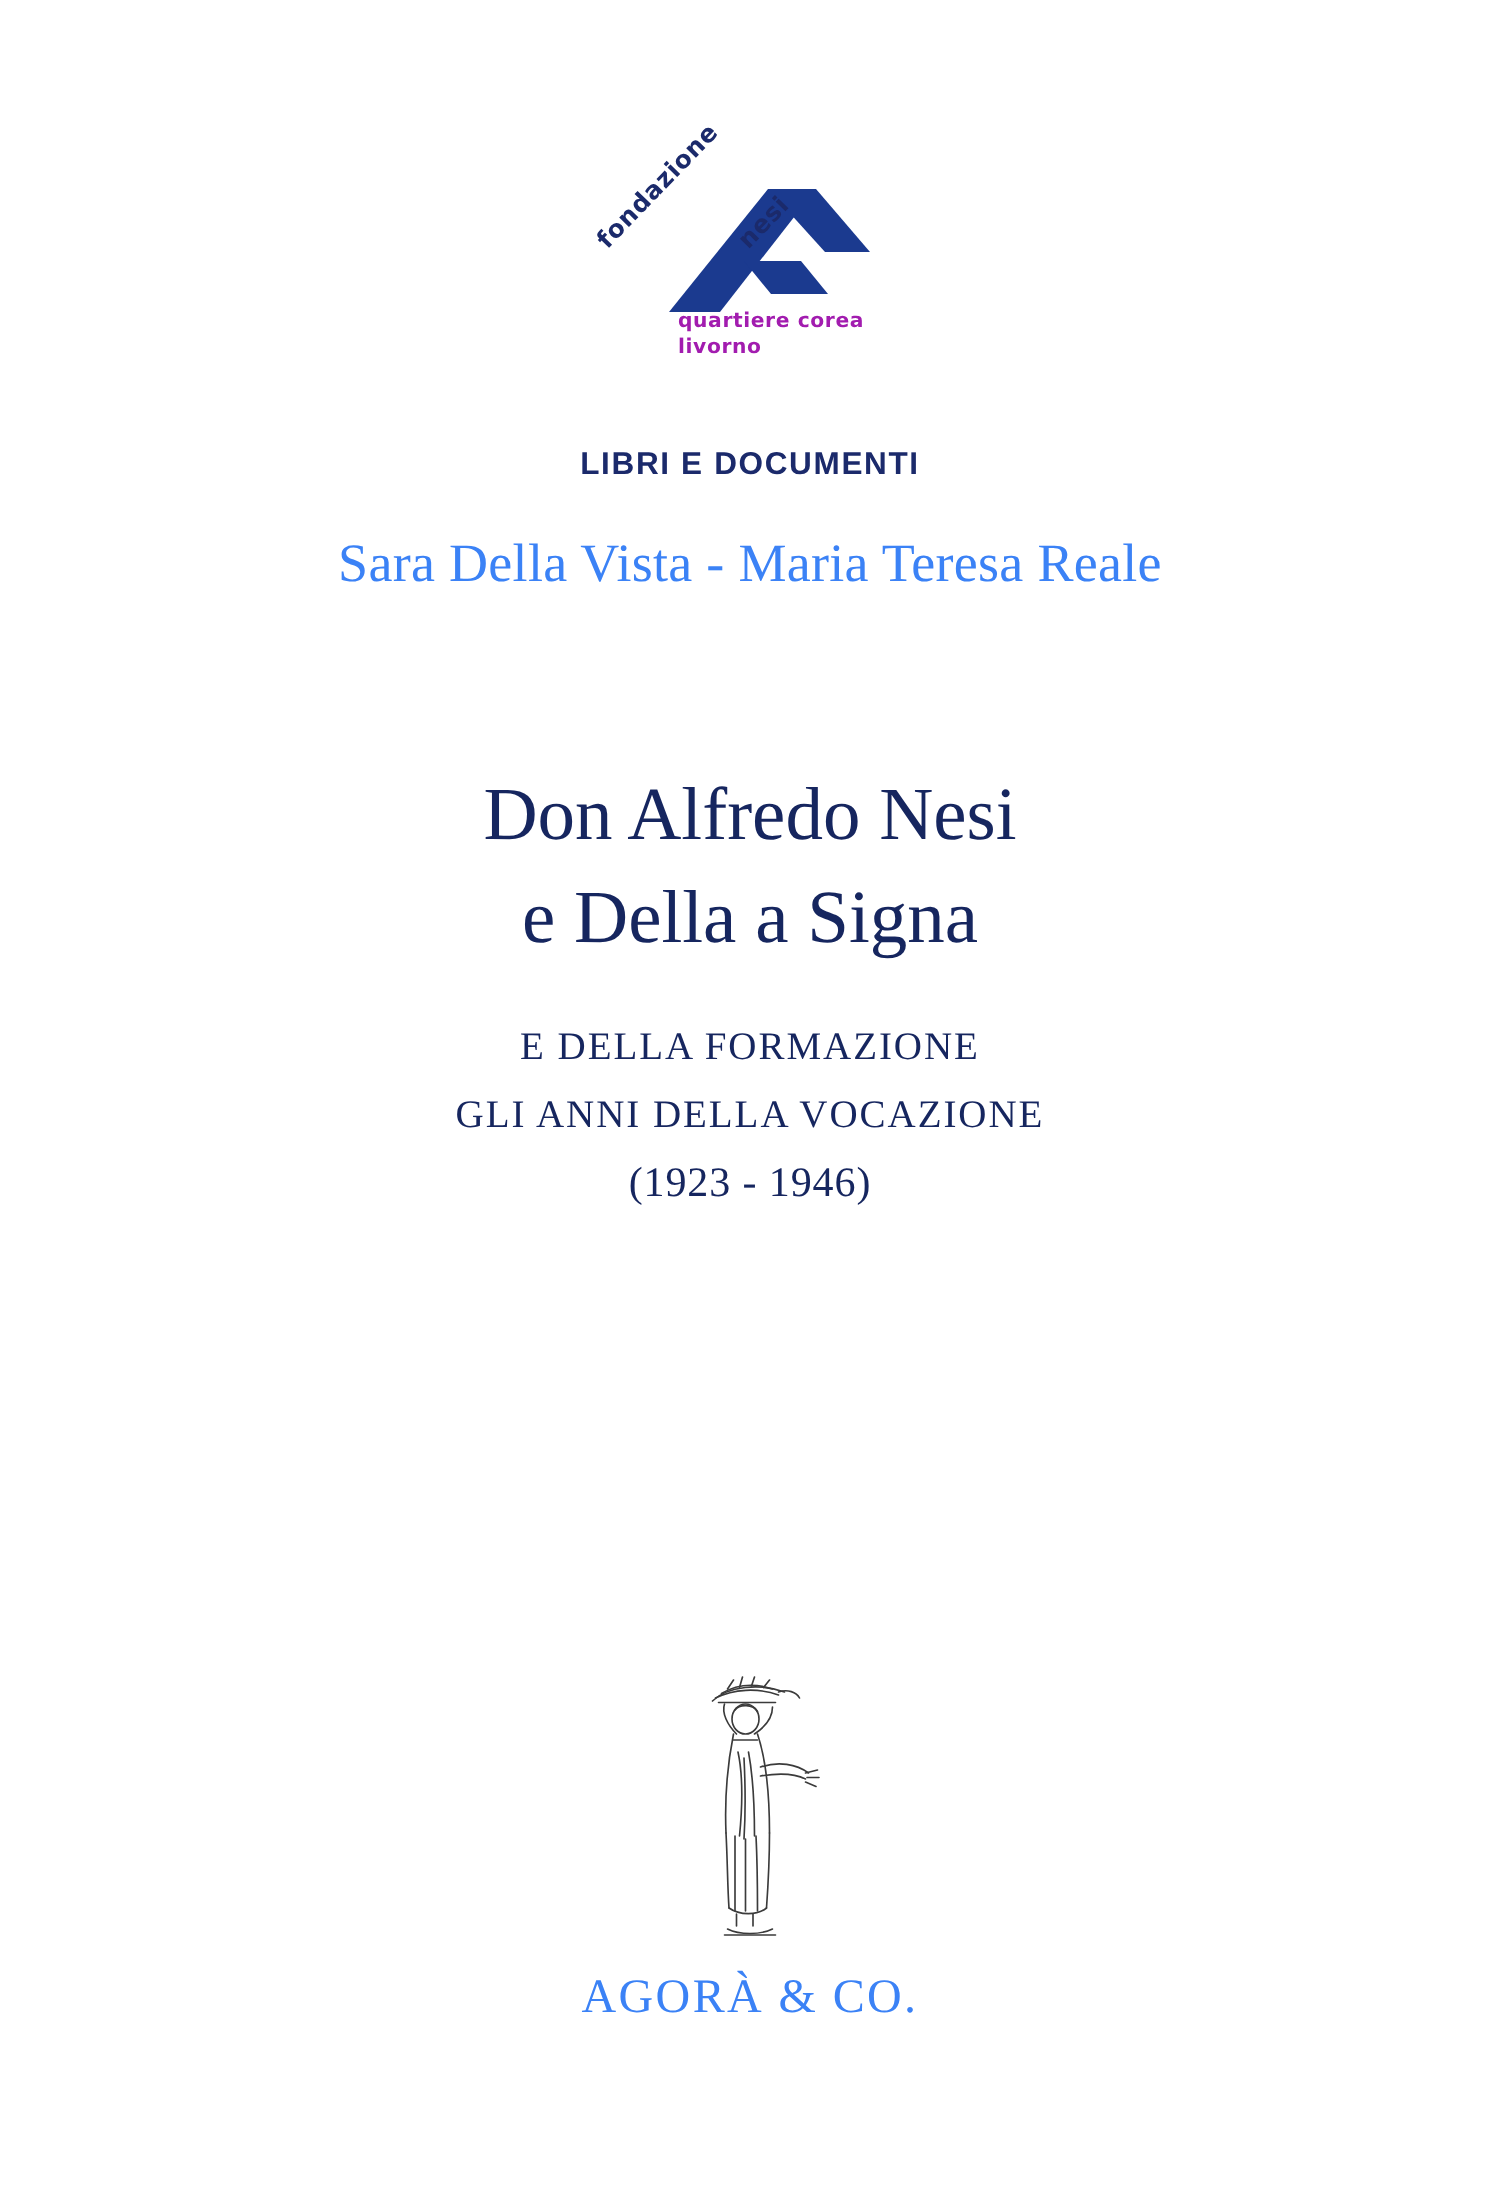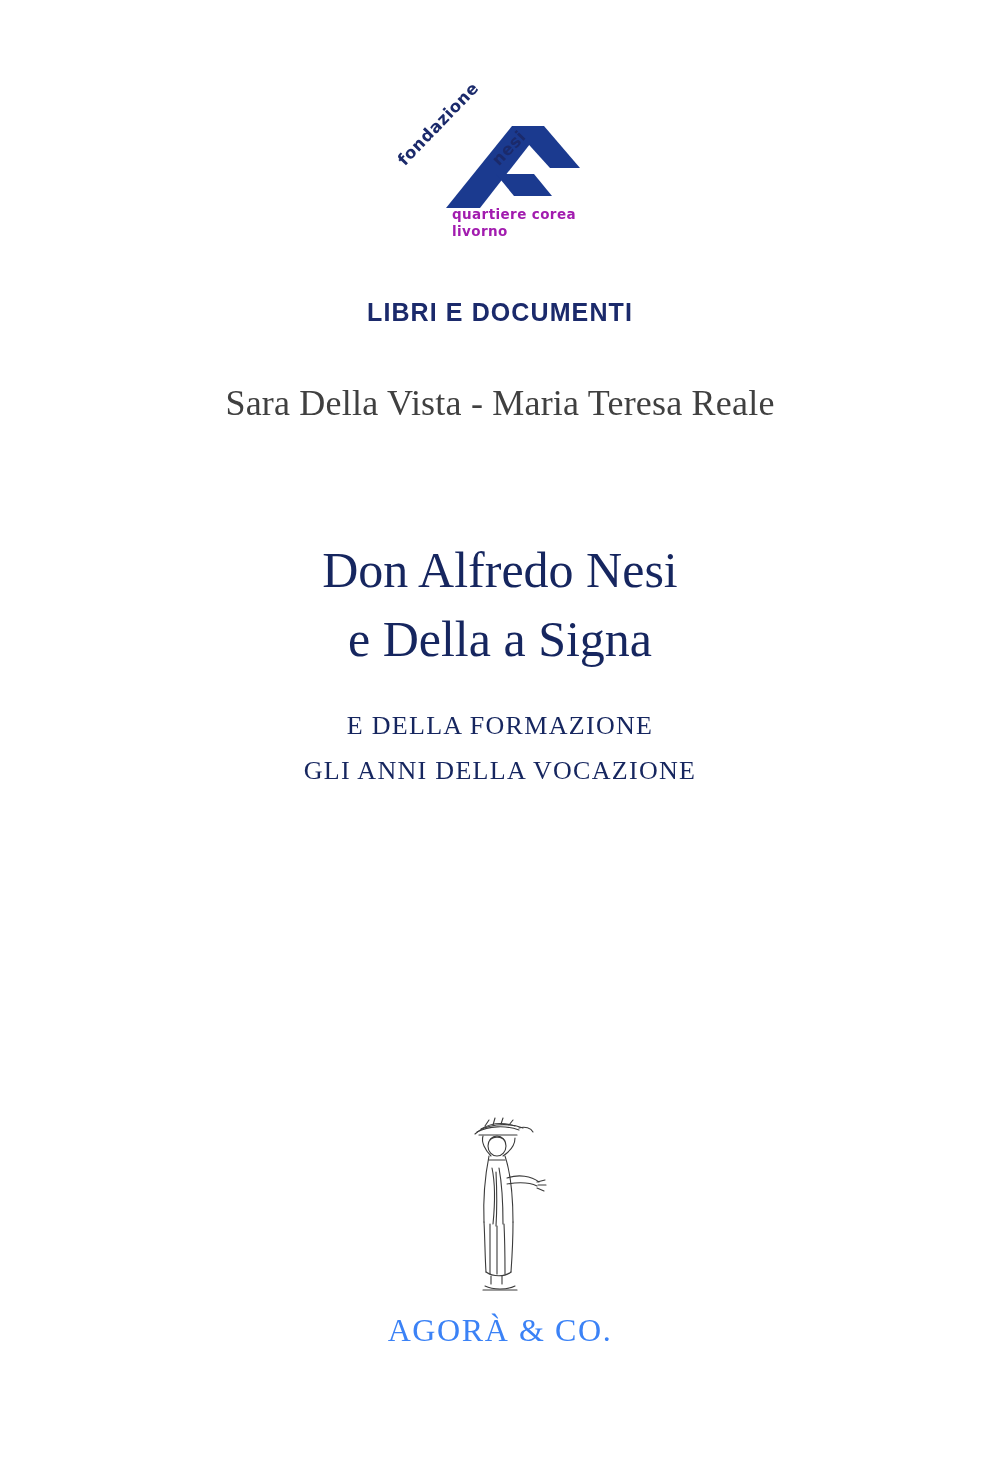--- a/index.html
+++ b/index.html
@@ -74,33 +74,33 @@
     line-height: 17px;
     color: #a21caf;
     letter-spacing: 0.4px;
     text-align: left;
   }
 
   
   .series {
     margin-top: 44px;
     font-family: "Liberation Sans", sans-serif;
-    font-size: 25px;
+    font-size: 21px;
     font-weight: 600;
     letter-spacing: 1.1px;
     color: #1b2a6b;
   }
 
   
   .authors {
-    margin-top: 55px;
+    margin-top: 32px;
     font-family: "Liberation Serif", serif;
     font-size: 36px;
     letter-spacing: 0.2px;
-    color: #404040;
+    color: #3b82f6;
     text-align: center;
   }
 
   
   .title {
     margin-top: 112px;
     font-family: "Liberation Serif", serif;
     font-size: 50px;
     line-height: 1.38;
     text-align: center;
@@ -182,20 +182,21 @@
   <div class="authors">Sara Della Vista - Maria Teresa Reale</div>
 
   <div class="title">
     <span class="title-line">Don Alfredo Nesi</span>
     <span class="title-line">e Della a Signa</span>
   </div>
 
   <div class="subtitle">
     <span class="subtitle-line">E DELLA FORMAZIONE</span>
     <span class="subtitle-line">GLI ANNI DELLA VOCAZIONE</span>
+    <span class="subtitle-years">(1923 - 1946)</span>
   </div>
 
   <svg class="emblem" viewBox="0 0 110 185" xmlns="http://www.w3.org/2000/svg">
     <g fill="none" stroke="#3b3b3b" stroke-width="1.1" stroke-linecap="round" stroke-linejoin="round">
 
       <path d="M30 22 C40 12, 62 10, 78 16"></path>
       <path d="M32 20 C44 14, 60 13, 74 18"></path>
       <path d="M36 17 C46 11, 58 10, 70 14"></path>
       <path d="M40 14 L44 8 M48 13 L50 6 M56 12 L58 6 M64 13 L68 8"></path>
       <path d="M74 16 C80 14, 86 16, 88 20"></path>

